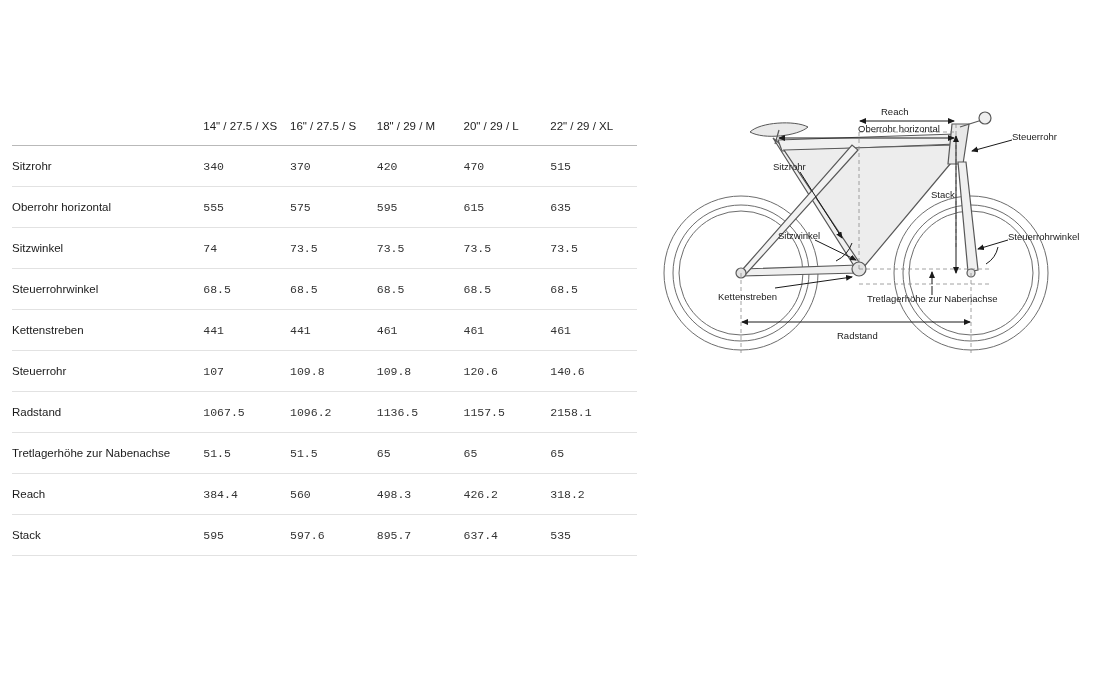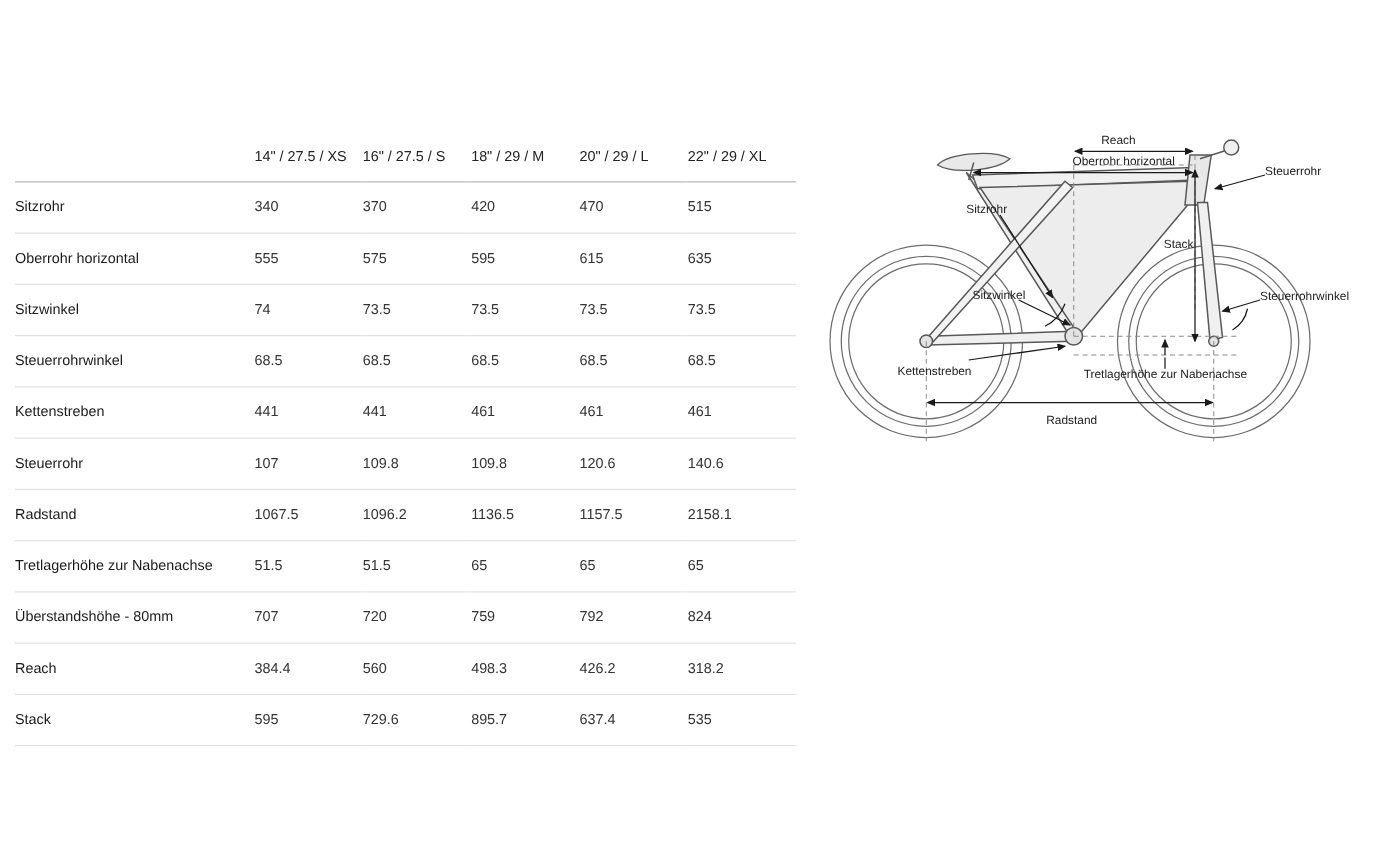--- a/index.html
+++ b/index.html
@@ -59,20 +59,21 @@
     font-weight: bold;
     color: #1a1a1a;
     font-size: 11.5px;
     padding-right: 8px !important;
     width: 186px;
   }
   .val {
     color: #333;
     font-size: 11.5px;
     width: 88px;
+    font-family: Liberation Mono, monospace;
   }
   .hdr-size {
     width: 88px;
   }
 
   
   #bike-diagram {
     position: absolute;
     left: 660px;
     top: 88px;
@@ -163,39 +164,31 @@
       </tr>
       <tr>
         <td class="row-label">Tretlagerhöhe zur Nabenachse</td>
         <td class="val">51.5</td>
         <td class="val">51.5</td>
         <td class="val">65</td>
         <td class="val">65</td>
         <td class="val">65</td>
       </tr>
       <tr>
-        <td class="row-label">Überstandshöhe - 80mm</td>
-        <td class="val">707</td>
-        <td class="val">720</td>
-        <td class="val">759</td>
-        <td class="val">792</td>
-        <td class="val">824</td>
-      </tr>
-      <tr>
         <td class="row-label">Reach</td>
         <td class="val">384.4</td>
         <td class="val">560</td>
         <td class="val">498.3</td>
         <td class="val">426.2</td>
         <td class="val">318.2</td>
       </tr>
       <tr>
         <td class="row-label">Stack</td>
         <td class="val">595</td>
-        <td class="val">729.6</td>
+        <td class="val">597.6</td>
         <td class="val">895.7</td>
         <td class="val">637.4</td>
         <td class="val">535</td>
       </tr>
     </tbody>
   </table>
 
   <div id="bike-diagram">
     <svg width="445" height="290" viewBox="0 0 445 290" xmlns="http://www.w3.org/2000/svg">
       <defs>

